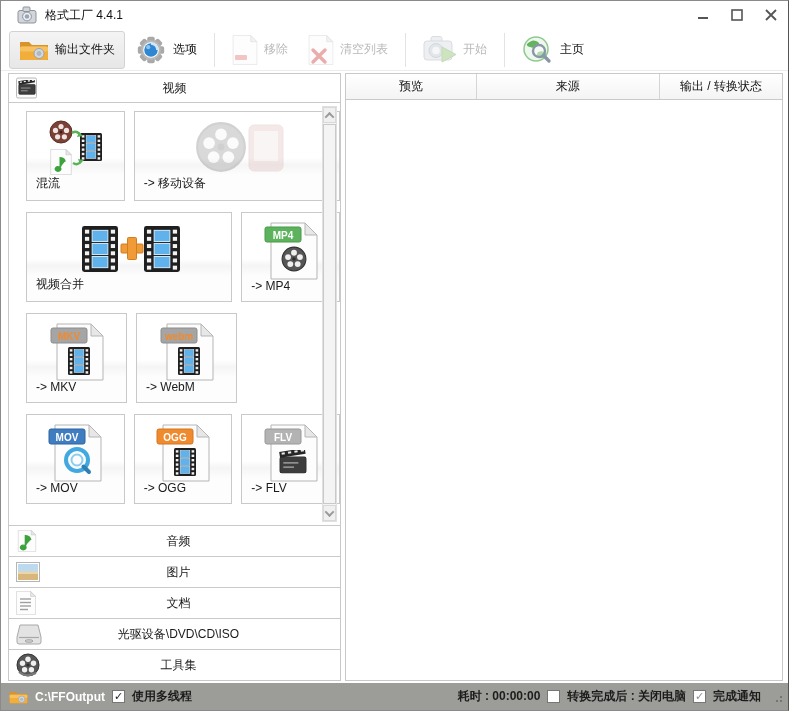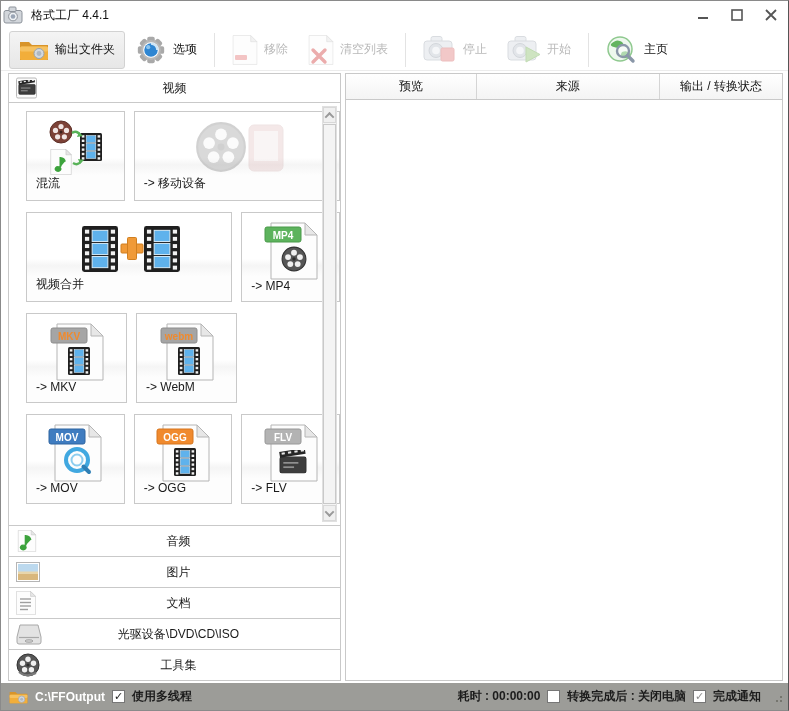--- a/index.html
+++ b/index.html
@@ -1,21 +1,21 @@
 <!DOCTYPE html>
 <html><head>
 <meta charset="utf-8">
 <style>
   * { margin:0; padding:0; box-sizing:border-box; }
   html,body { width:789px; height:711px; }
   body { font-family:"Liberation Sans","DejaVu Sans",sans-serif; font-size:12px; color:#1a1a1a; background:#fff; }
   .window { width:789px; height:711px; border:1px solid #8a8a8a; border-right-color:#555; display:flex; flex-direction:column; background:#fff; overflow:hidden; }
 
   
-  .titlebar { height:28px; display:flex; align-items:center; padding-left:2px; flex:0 0 auto; }
+  .titlebar { height:28px; display:flex; align-items:center; padding-left:16px; flex:0 0 auto; }
   .titlebar .app-ic { width:20px; height:18px; margin-right:8px; }
   .title-text { font-size:12px; color:#111; }
   .win-controls { margin-left:auto; display:flex; align-items:center; height:100%; }
   .wc { width:34px; height:100%; display:flex; align-items:center; justify-content:center; color:#555; cursor:default; }
   .wc svg { display:block; }
 
   
   .menubar { height:20px; display:flex; align-items:center; padding-left:12px; flex:0 0 auto; }
   .menu-item { padding:2px 10px; margin-right:6px; color:#111; }
 
@@ -224,27 +224,20 @@
       <svg class="ic" width="26" height="30">
         <use href="#sym-page" width="26" height="30"></use>
         <path d="M5 15 L17 27 M17 15 L5 27" stroke="#d95b5b" stroke-width="3.4" stroke-linecap="round"></path>
       </svg>
       <span class="lbl">清空列表</span>
     </div>
     <div class="tb-sep"></div>
     <div class="tb-btn dis">
       <svg class="ic" width="34" height="30">
         <use href="#sym-cam" width="30" height="26"></use>
-        <rect x="18" y="13" width="13" height="13" rx="1.5" fill="#e79393" stroke="#d97f7f"></rect>
-      </svg>
-      <span class="lbl">停止</span>
-    </div>
-    <div class="tb-btn dis">
-      <svg class="ic" width="34" height="30">
-        <use href="#sym-cam" width="30" height="26"></use>
         <path d="M19 12 L33 19.5 L19 27 z" fill="#9ecb84" stroke="#85b86b"></path>
       </svg>
       <span class="lbl">开始</span>
     </div>
     <div class="tb-sep"></div>
     <div class="tb-btn">
       <svg class="ic" width="32" height="30">
         <circle cx="14" cy="14" r="12" fill="#eef8ee" stroke="#8fc98f" stroke-width="1.5"></circle>
         <path d="M5 9 q5 -5 9 -3 q5 2 2 5 q-4 3 -8 1 q-4 -1 -3 -3z" fill="#62b45e"></path>
         <path d="M16 17 q6 -2 8 2 q-2 5 -7 4 q-4 -2 -1 -6z" fill="#62b45e" opacity="0.9"></path>

